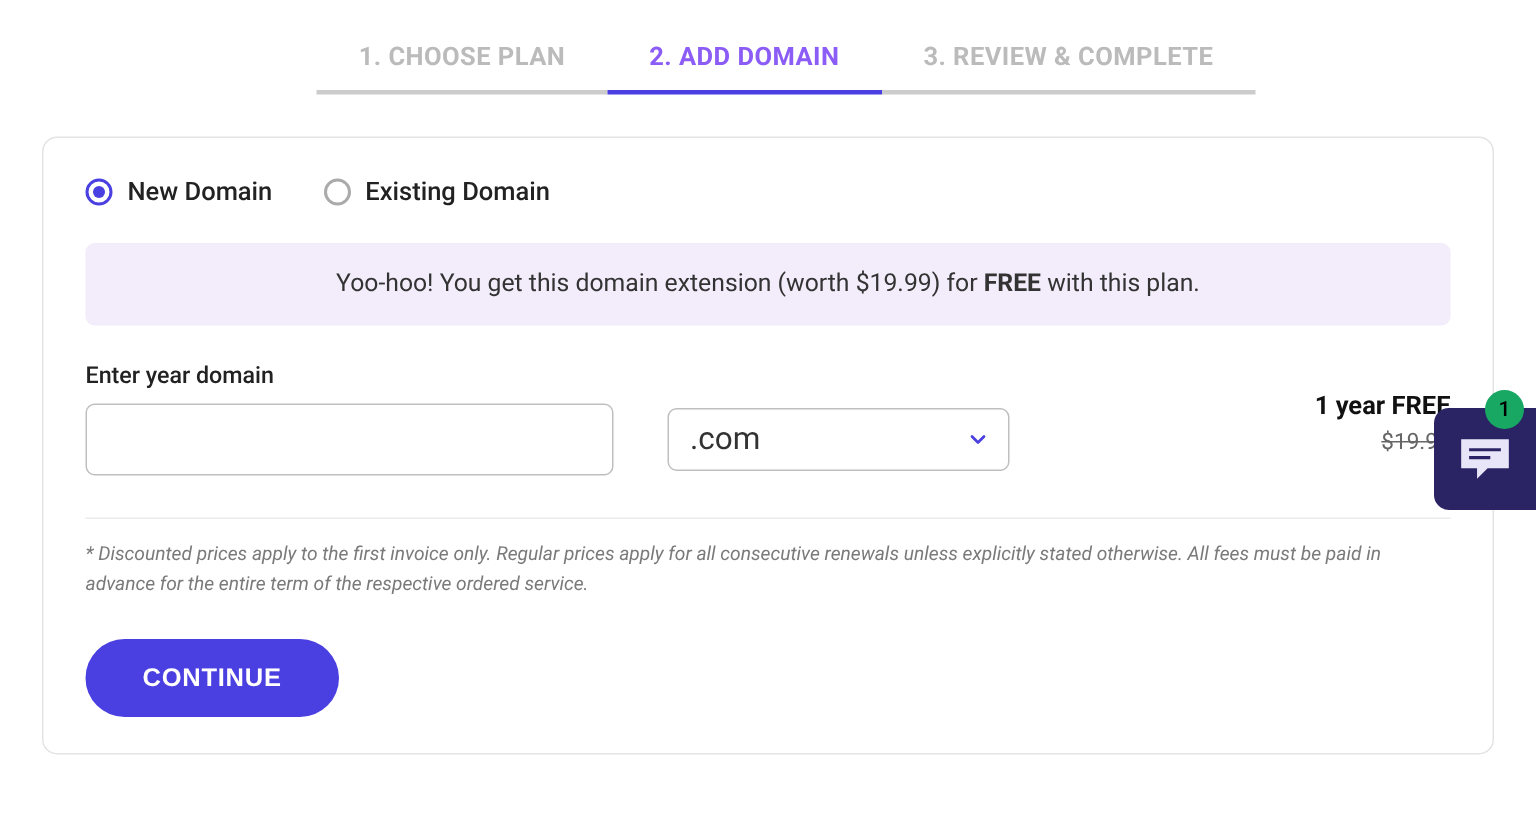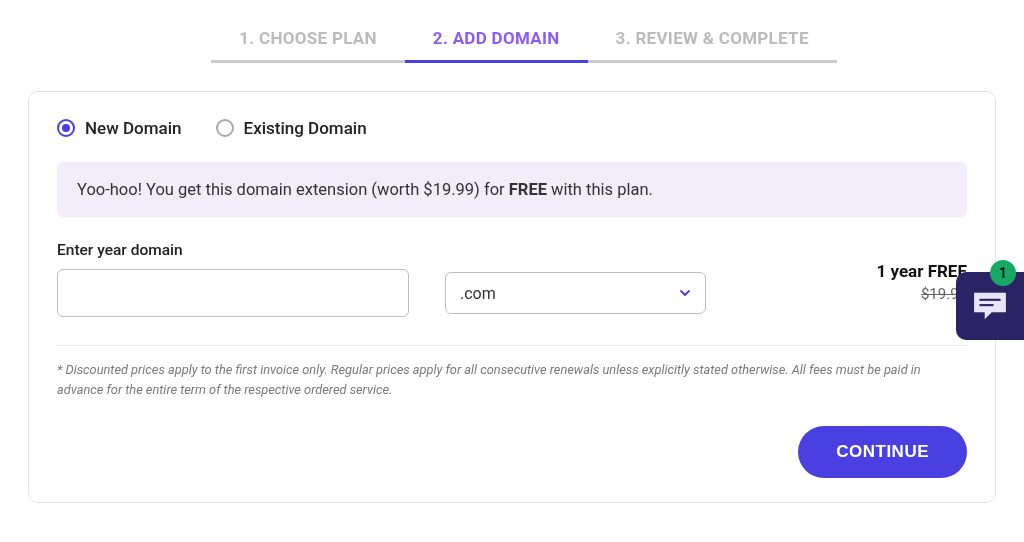--- a/index.html
+++ b/index.html
@@ -12,39 +12,39 @@
     .card { margin: 28px 28px 0 28px; border: 1px solid #e3e3e3; border-radius: 10px; padding: 26px 28px 24px 28px; position: relative; }
     
     .radio-row { display: flex; gap: 34px; align-items: center; margin-bottom: 24px; }
     .radio-item { display: flex; align-items: center; gap: 10px; cursor: pointer; }
     .radio-outer { width: 18px; height: 18px; border: 2px solid #aaa; border-radius: 50%; display: flex; align-items: center; justify-content: center; }
     .radio-item.selected .radio-outer { border-color: #4a3fe0; }
     .radio-inner { width: 8px; height: 8px; border-radius: 50%; background: #4a3fe0; display: none; }
     .radio-item.selected .radio-inner { display: block; }
     .radio-label { font-size: 17px; color: #222; font-weight: 500; }
     
-    .banner { background: #f3ecfa; border-radius: 6px; padding: 18px 20px; font-size: 16.5px; color: #333; margin-bottom: 24px; }
+    .banner { background: #f3ecfa; border-radius: 6px; padding: 18px 20px; font-size: 16.5px; color: #333; margin-bottom: 24px; text-align: center; }
     .banner b { font-weight: 700; }
     
     .form-row { width: 100%; }
     .form-label { font-size: 15.5px; color: #222; font-weight: 500; margin-bottom: 10px; display: block; }
     .form-controls { display: flex; align-items: flex-start; gap: 36px; }
     .domain-input { width: 352px; height: 48px; border: 1px solid #bfbfbf; border-radius: 6px; font-size: 16px; padding: 0 12px; }
-    .tld-select { width: 261px; height: 42px; border: 1px solid #bfbfbf; border-radius: 6px; padding: 0 14px; display: flex; align-items: center; justify-content: space-between; font-size: 16px; color: #333; cursor: pointer; background: #fff; margin-top: 3px; }
+    .tld-select { width: 228px; height: 42px; border: 1px solid #bfbfbf; border-radius: 6px; padding: 0 14px; display: flex; align-items: center; justify-content: space-between; font-size: 21px; color: #333; cursor: pointer; background: #fff; margin-top: 3px; }
     .chevron { width: 12px; height: 12px; display: inline-block; }
     .chevron svg { display: block; }
     
     .price-col { margin-left: auto; text-align: right; margin-top: -8px; }
     .price-main { font-size: 17px; font-weight: 700; color: #111; white-space: nowrap; }
     .price-strike { font-size: 15px; color: #666; text-decoration: line-through; margin-top: 4px; }
     
     .divider { border: none; border-top: 1px solid #ececec; margin: 28px 0 14px 0; }
     .disclaimer { font-size: 12.8px; color: #7a7a7a; font-style: italic; line-height: 1.55; }
     
-    .continue-row { display: flex; justify-content: flex-end; margin-top: 26px; }
+    .continue-row { display: flex; justify-content: flex-start; margin-top: 26px; }
     .continue-btn { background: #4a3fe0; color: #fff; font-size: 17px; font-weight: 700; letter-spacing: 0.5px; border: none; border-radius: 999px; padding: 16px 38px; cursor: pointer; }
     
     .chat-widget { position: absolute; right: 0; top: 272px; width: 68px; height: 68px; background: #2a2464; border-radius: 10px 0 0 10px; display: flex; align-items: center; justify-content: center; cursor: pointer; }
     .chat-bubble { width: 40px; height: 30px; }
     .chat-badge { position: absolute; top: -12px; left: 34px; width: 26px; height: 26px; background: #18a864; border-radius: 50%; display: flex; align-items: center; justify-content: center; color: #000; font-size: 14px; font-weight: 500; }
   </style>
 </head>
 <body>
 
 <div class="steps">

